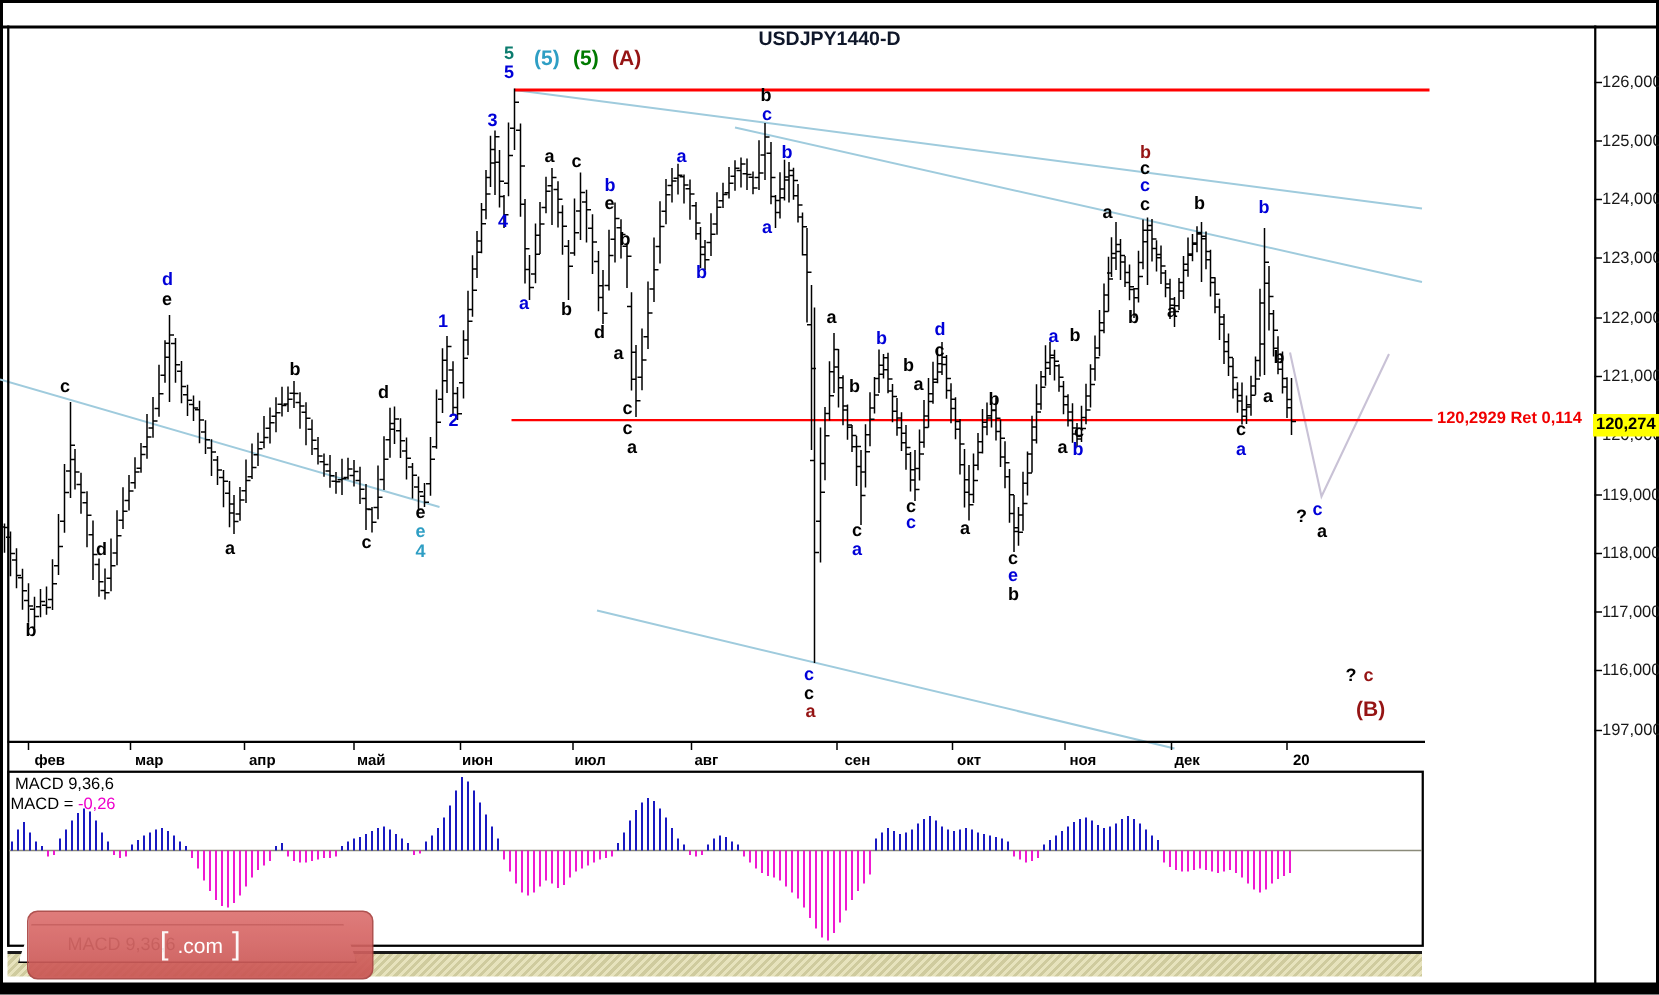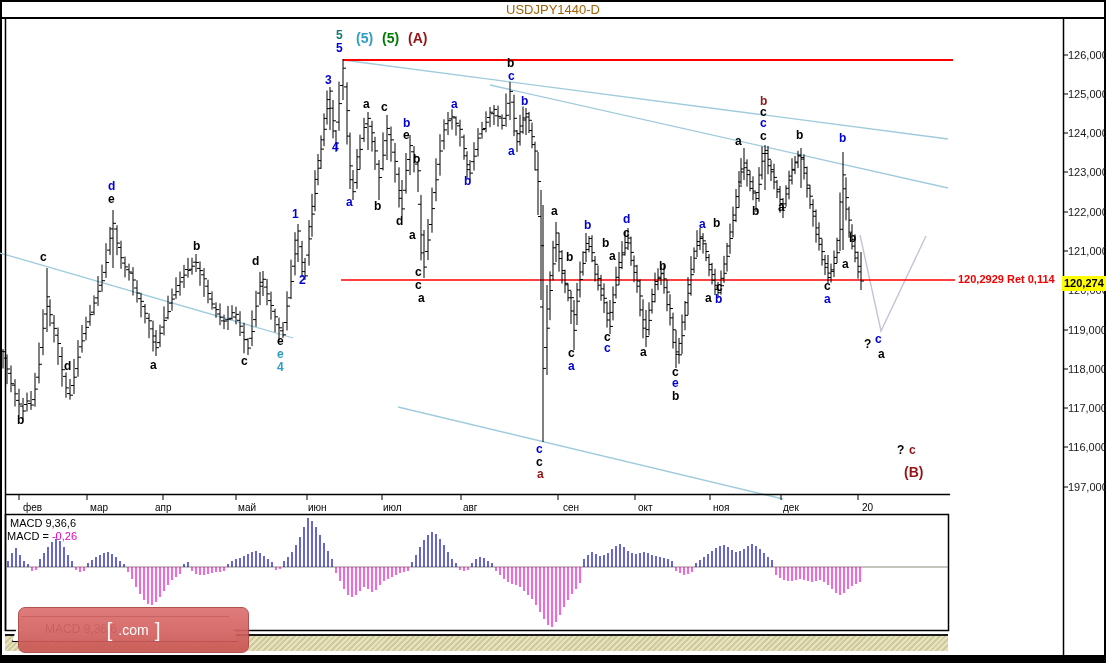--- a/index.html
+++ b/index.html
@@ -1,23 +1,23 @@
 <!DOCTYPE html>
 <html><head>
 <meta charset="utf-8">
 <style>
   html,body{margin:0;padding:0;background:#888;}
   .page{position:relative;width:1106px;height:663px;background:#ffffff;
         font-family:"Liberation Sans",sans-serif;overflow:hidden;
         box-shadow:inset 0 0 0 2px #000;}
   .abs{position:absolute;}
-  .title{top:2px;left:0;width:1106px;text-align:center;font-weight:normal;font-size:13px;color:#a16207;}
+  .title{top:18px;left:0;width:1106px;text-align:center;font-weight:bold;font-size:13px;color:#0f172a;}
   .titleSep{top:17px;left:0;width:1106px;height:2px;background:#000;}
   .axis-label{font-size:11px;color:#181818;white-space:nowrap;}
-  .month-label{font-size:10px;font-weight:normal;color:#000;white-space:nowrap;}
+  .month-label{font-size:10px;font-weight:bold;color:#000;white-space:nowrap;}
   .wave{font-weight:bold;white-space:nowrap;line-height:1;}
   .c-black{color:#000000}.c-blue{color:#0000d8}.c-cyan{color:#2e9ec4}
   .c-green{color:#007a00}.c-darkred{color:#951414}.c-teal{color:#0c7c6e}
   .red-level-label{font-size:11px;font-weight:bold;color:#f00000;white-space:nowrap;}
   .macd-label{font-size:11px;color:#000;white-space:nowrap;}
   .macd-val{color:#ee00cc;}
   .price-badge{left:1062px;width:44px;height:14px;background:#ffff00;color:#000;
                font-size:11px;font-weight:bold;padding-top:1px;padding-left:2px;}
   .scroll-band{left:5px;top:634px;width:943px;height:15px;border-top:2px solid #1a1a1a;
      background:repeating-linear-gradient(135deg,#cfcb9e 0 2px,#e7e3bd 2px 4px);}
@@ -95,21 +95,21 @@
       <div class="abs axis-label" style="left: 1068px; top: 284px;">120,000</div>
       <div class="abs axis-label" style="left: 1068px; top: 324px;">119,000</div>
       <div class="abs axis-label" style="left: 1068px; top: 363px;">118,000</div>
       <div class="abs axis-label" style="left: 1068px; top: 402px;">117,000</div>
       <div class="abs axis-label" style="left: 1068px; top: 441px;">116,000</div>
       <div class="abs axis-label" style="left: 1068px; top: 481px;">197,000</div>
     </div>
   <div id="month-axis" class="abs" style="top:0;left:0;">
       <div class="abs month-label" style="left: 23px; top: 502px;">фев</div>
       <div class="abs month-label" style="left: 90px; top: 502px;">мар</div>
-      <div class="abs month-label" style="left: 155px; top: 502px;">апр</div>
+      <div class="abs month-label" style="left: 166px; top: 502px;">апр</div>
       <div class="abs month-label" style="left: 238px; top: 502px;">май</div>
       <div class="abs month-label" style="left: 308px; top: 502px;">июн</div>
       <div class="abs month-label" style="left: 383px; top: 502px;">июл</div>
       <div class="abs month-label" style="left: 463px; top: 502px;">авг</div>
       <div class="abs month-label" style="left: 563px; top: 502px;">сен</div>
       <div class="abs month-label" style="left: 638px; top: 502px;">окт</div>
       <div class="abs month-label" style="left: 713px; top: 502px;">ноя</div>
       <div class="abs month-label" style="left: 783px; top: 502px;">дек</div>
       <div class="abs month-label" style="left: 862px; top: 502px;">20</div>
     </div>

